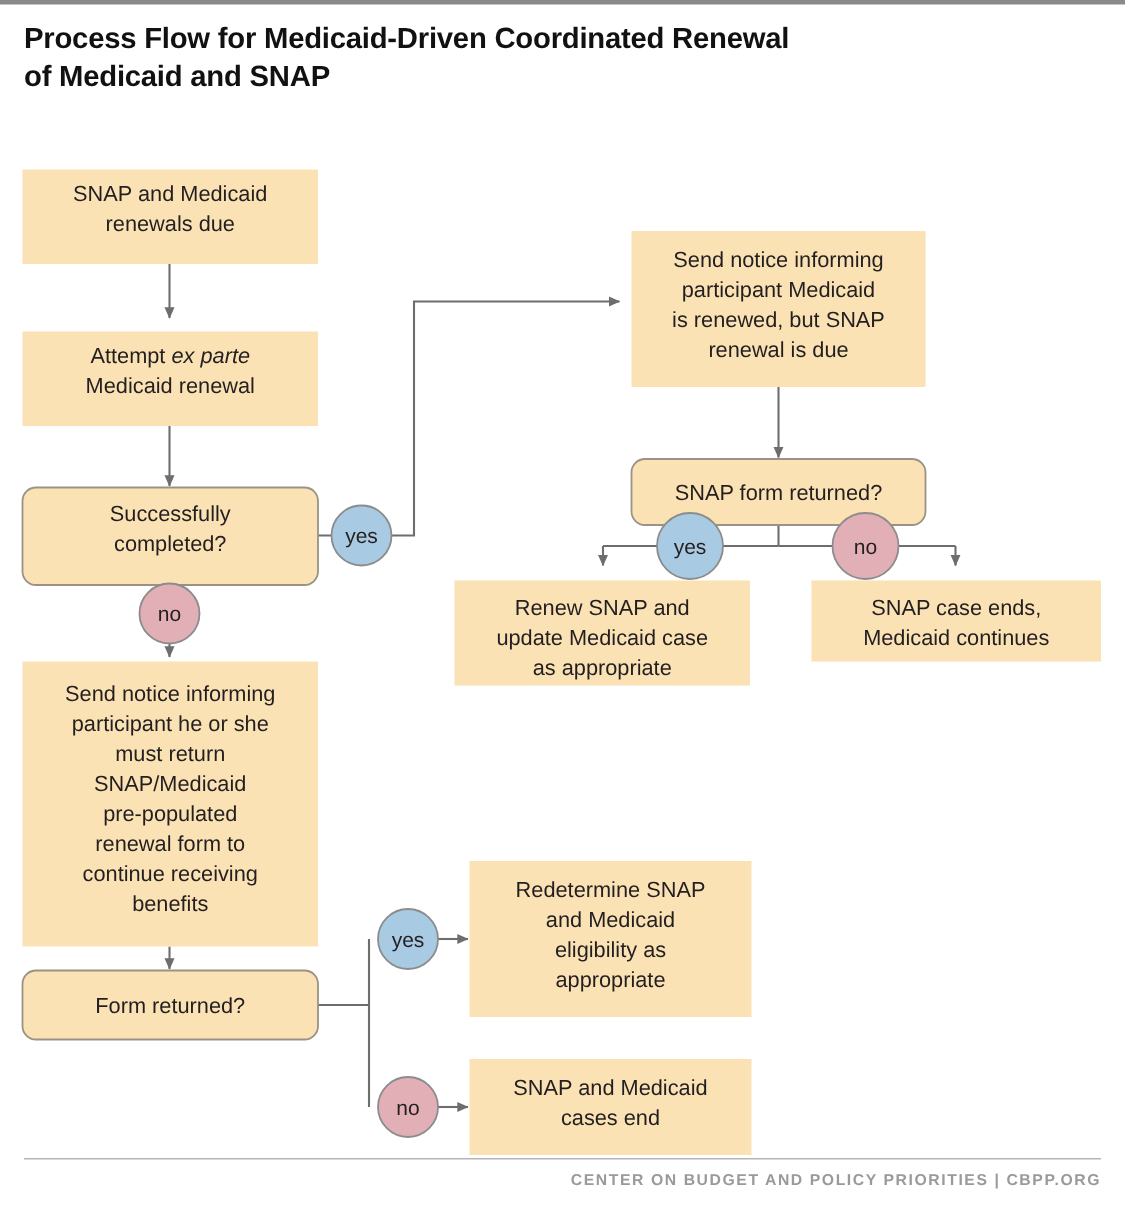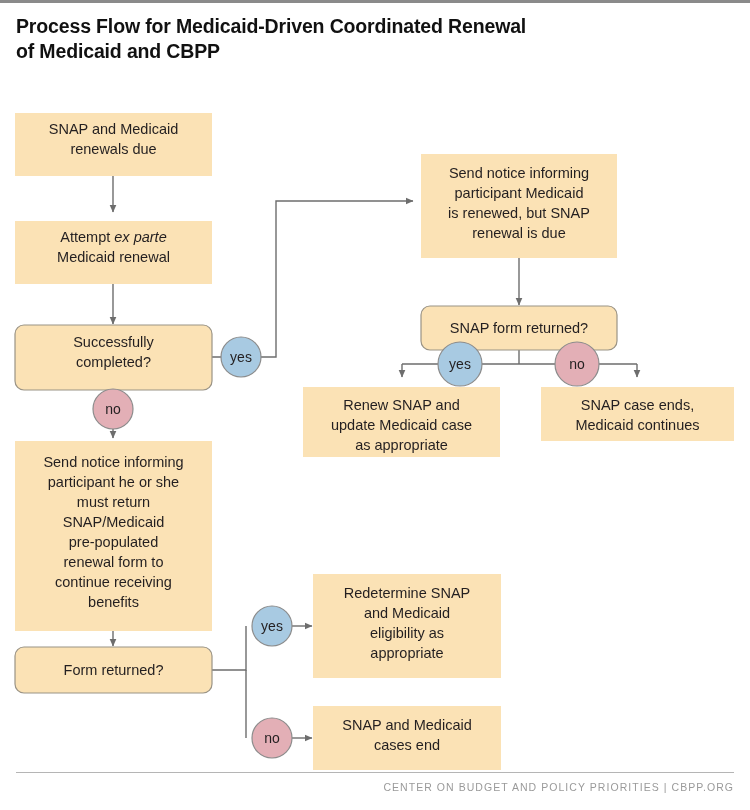--- a/index.html
+++ b/index.html
@@ -55,40 +55,41 @@
   }
   .footer-text {
     position: absolute;
     right: 16px;
     top: 781px;
     font-size: 10.5px;
     letter-spacing: 1.05px;
     color: #9a9a9a;
     text-align: center;
     white-space: nowrap;
+    font-weight: bold;
   }
   svg { display: block; }
   .nodebox-text, .circle-text {
     font-family: "Liberation Sans", sans-serif;
     fill: #231f20;
   }
   .nodebox-text { font-size: 14.5px; }
   .circle-text { font-size: 14px; }
   .ital { font-style: italic; }
 </style>
 </head>
 <body>
 
 <div class="page">
 
   <div class="top-rule"></div>
 
   <div class="title">
     <div>Process Flow for Medicaid-Driven Coordinated Renewal</div>
-    <div>of Medicaid and CBPP</div>
+    <div>of Medicaid and SNAP</div>
   </div>
 
   <div class="chart-area">
     <svg width="750" height="810" viewBox="0 0 750 810" xmlns="http://www.w3.org/2000/svg">
       <defs>
         <marker id="arrow" viewBox="0 0 10 10" refX="8.5" refY="5" markerWidth="6" markerHeight="6" orient="auto-start-reverse">
           <path d="M 0 1 L 9 5 L 0 9 z" fill="#6d6d6d"></path>
         </marker>
       </defs>
 

